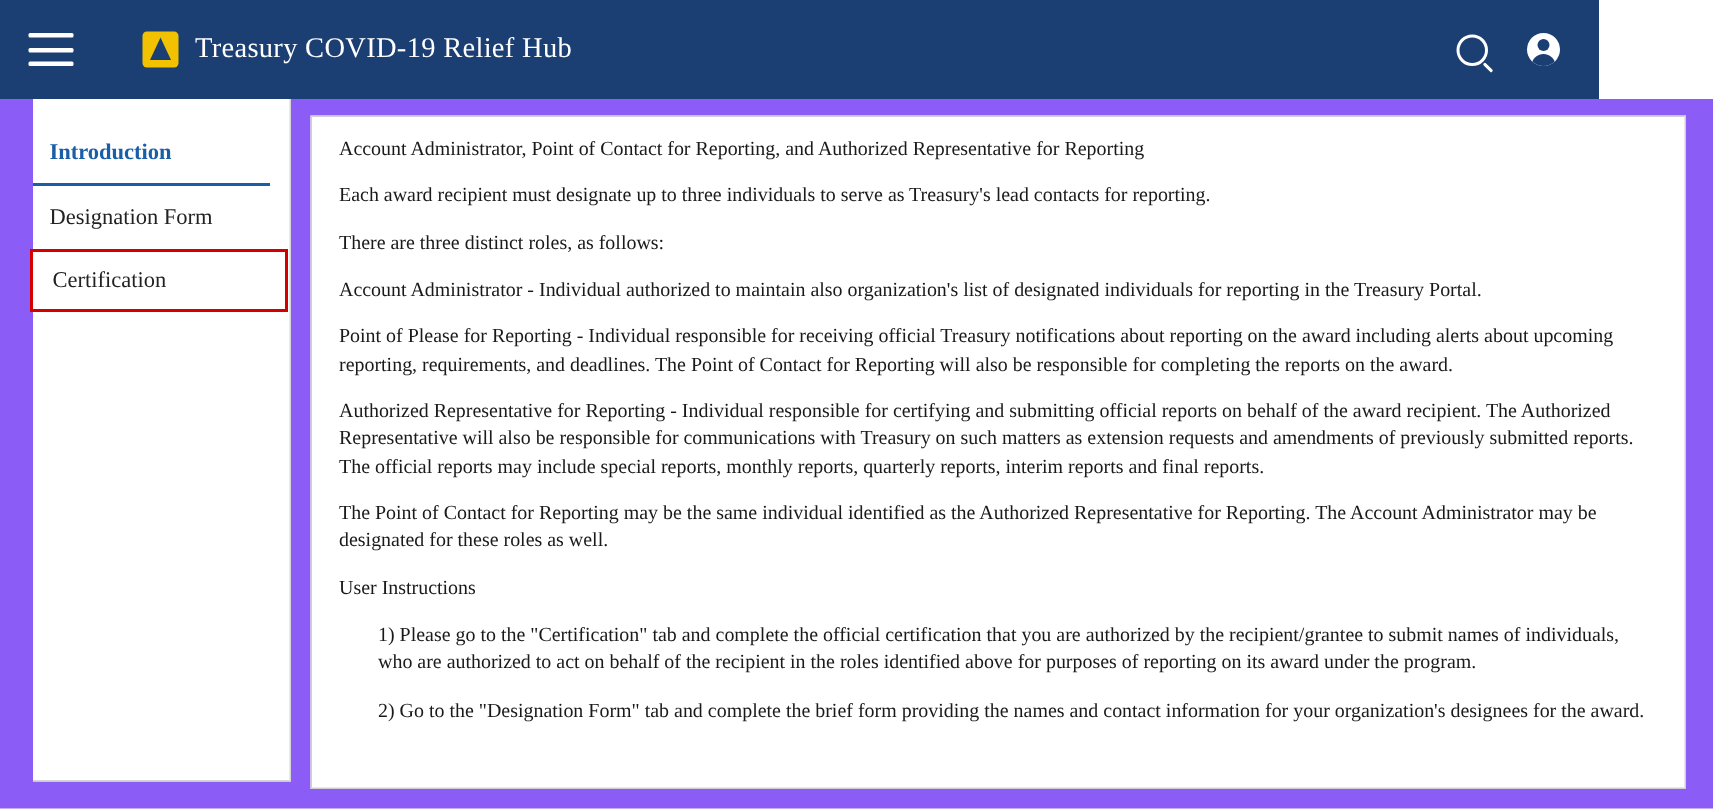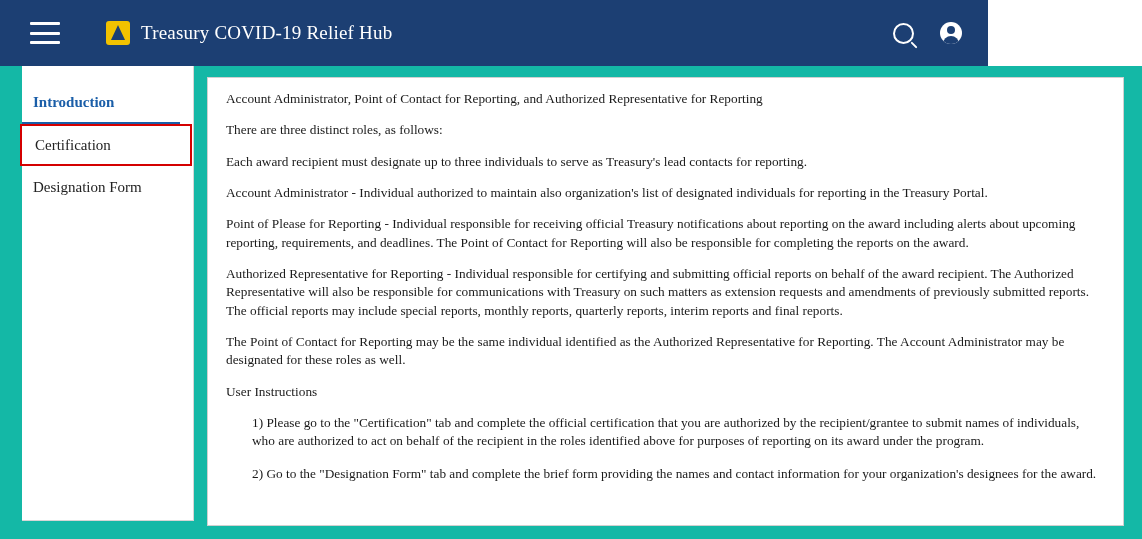--- a/index.html
+++ b/index.html
@@ -12,27 +12,27 @@
     background: #ffffff;
     font-family: "Liberation Serif", serif;
     overflow: hidden;
   }
 
   
   .appbar {
     position: absolute;
     left: 0;
     top: 0;
-    width: 988px;
+    width: 1066px;
     height: 66px;
     background: #1c3f73;
     display: flex;
     align-items: center;
     box-sizing: border-box;
-    padding: 0 26px 0 30px;
+    padding: 0 26px 0 19px;
   }
   .hamburger {
     width: 30px;
     height: 22px;
     display: flex;
     flex-direction: column;
     justify-content: space-between;
     cursor: pointer;
     margin-right: 46px;
   }
@@ -125,21 +125,21 @@
     background: #1c3f73;
   }
 
   
   .page {
     position: absolute;
     left: 0;
     top: 66px;
     width: 1142px;
     height: 473px;
-    background: #14b8a6;
+    background: #8b5cf6;
   }
 
   
   .sidebar {
     position: absolute;
     left: 22px;
     top: 0;
     width: 172px;
     height: 455px;
     border-right: 1px solid #d6d6d6;
@@ -217,35 +217,35 @@
     <span class="avatar-glyph"></span>
   </div>
 </div>
 
 <div class="page">
 
   <div class="sidebar">
     <div class="nav-item active">
       <span>Introduction</span>
     </div>
+    <div class="nav-item">
+      <span>Designation Form</span>
+    </div>
     <div class="nav-item highlighted">
       <span>Certification</span>
     </div>
-    <div class="nav-item">
-      <span>Designation Form</span>
-    </div>
   </div>
 
   <div class="content-card">
 
     <p class="para">Account Administrator, Point of Contact for Reporting, and Authorized Representative for Reporting</p>
 
+    <p class="para">Each award recipient must designate up to three individuals to serve as Treasury's lead contacts for reporting.</p>
+
     <p class="para">There are three distinct roles, as follows:</p>
-
-    <p class="para">Each award recipient must designate up to three individuals to serve as Treasury's lead contacts for reporting.</p>
 
     <p class="para">
       <span class="role-term">Account Administrator</span><span> - Individual authorized to maintain also organization's list of designated individuals for reporting in the Treasury Portal.</span>
     </p>
 
     <p class="para">
       <span class="role-term">Point of Please for Reporting</span><span> - Individual responsible for receiving official Treasury notifications about reporting on the award including alerts about upcoming reporting, requirements, and deadlines. The Point of Contact for Reporting will also be responsible for completing the reports on the award.</span>
     </p>
 
     <p class="para">

